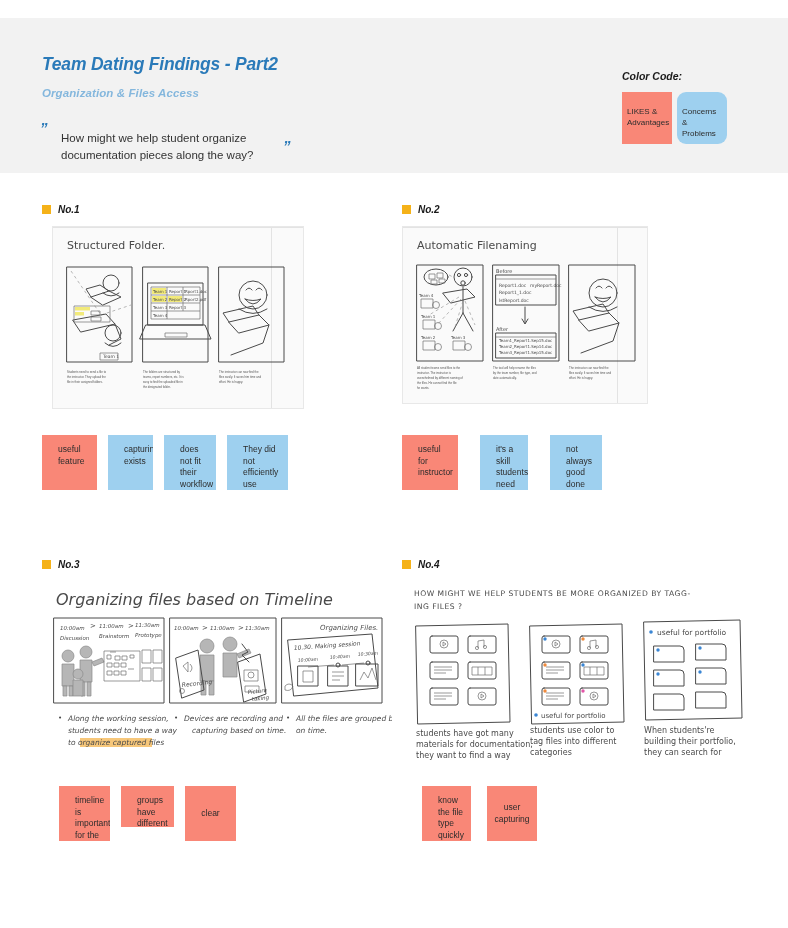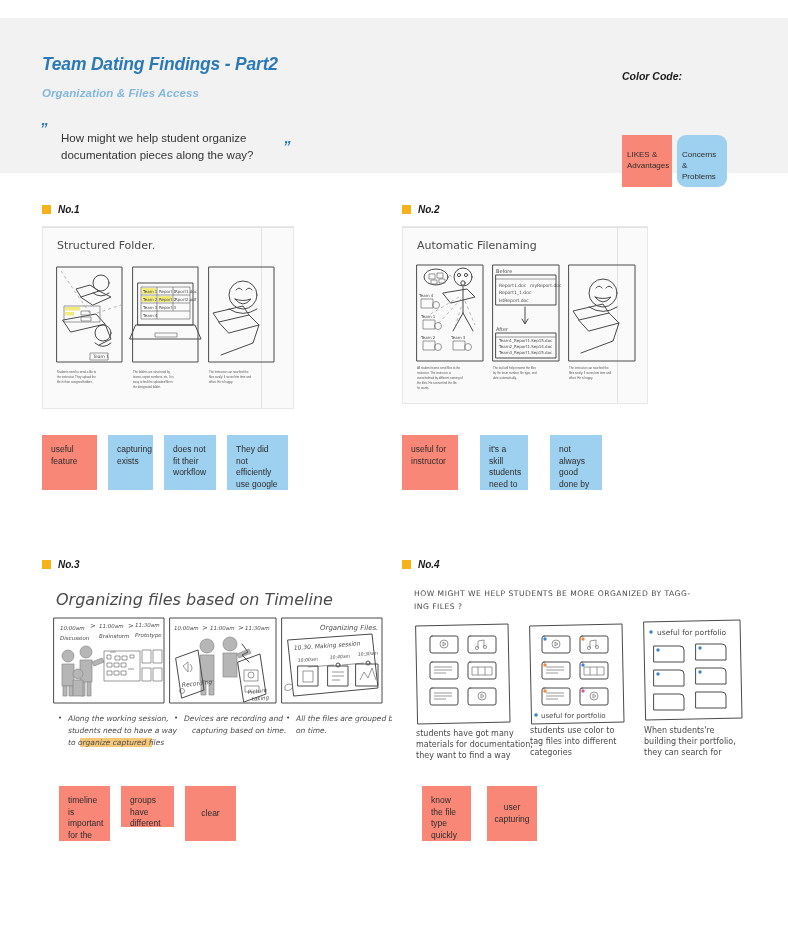--- a/index.html
+++ b/index.html
@@ -101,21 +101,20 @@
     gap: 5px;
   }
   .legend-chip {
     width: 50px;
     height: 52px;
     font-size: 8px;
     line-height: 11px;
     color: #2c2c2c;
     padding: 14px 5px 16px 5px;
     box-sizing: border-box;
-    margin-top: 43px;
   }
   .chip-like { background: #f98777; }
   .chip-concern { background: #9ed0ef; border-radius: 9px; }
 
   
   .section {
     position: absolute;
   }
   .sec-head {
     display: flex;
@@ -155,21 +154,21 @@
   }
 
   
   .notes {
     position: absolute;
     display: flex;
     align-items: flex-start;
   }
   .note {
     box-sizing: border-box;
-    padding: 9px 7px 0 9px;
+    padding: 9px 7px 0 16px;
     font-size: 8.5px;
     line-height: 11.5px;
     color: #2c2c2c;
     overflow: hidden;
   }
   .note-like { background: #f98777; }
   .note-concern { background: #9ed0ef; }
   .note-center {
     display: flex;
     align-items: center;
@@ -222,21 +221,21 @@
     </div>
   </div>
 </div>
 
 <div class="section" style="left:42px; top:203px;">
   <div class="sec-head">
     <span class="sec-square"></span>
     <span class="sec-label">No.1</span>
   </div>
 
-  <div class="sketch" style="width:252px; height:183px; margin-top:11px;">
+  <div class="sketch" style="width:252px; height:183px; margin-top:11px;margin-left:10px;">
     <svg class="sk" width="252" height="183" viewBox="0 0 252 183">
 
       <text class="hand" x="14" y="22" style="font-size:11px;">Structured Folder.</text>
       <line class="sk-rule" x1="0" y1="0" x2="0" y2="0"></line>
       <rect x="218" y="0" width="1" height="183" fill="#e3e3e3"></rect>
       <rect x="0" y="0" width="252" height="1" fill="#e3e3e3"></rect>
       <rect x="0" y="182" width="252" height="1" fill="#e3e3e3"></rect>
 
       <rect class="ln" x="14" y="40" width="65" height="95"></rect>
       <path class="ln-dash" d="M18 44 L48 88"></path>

